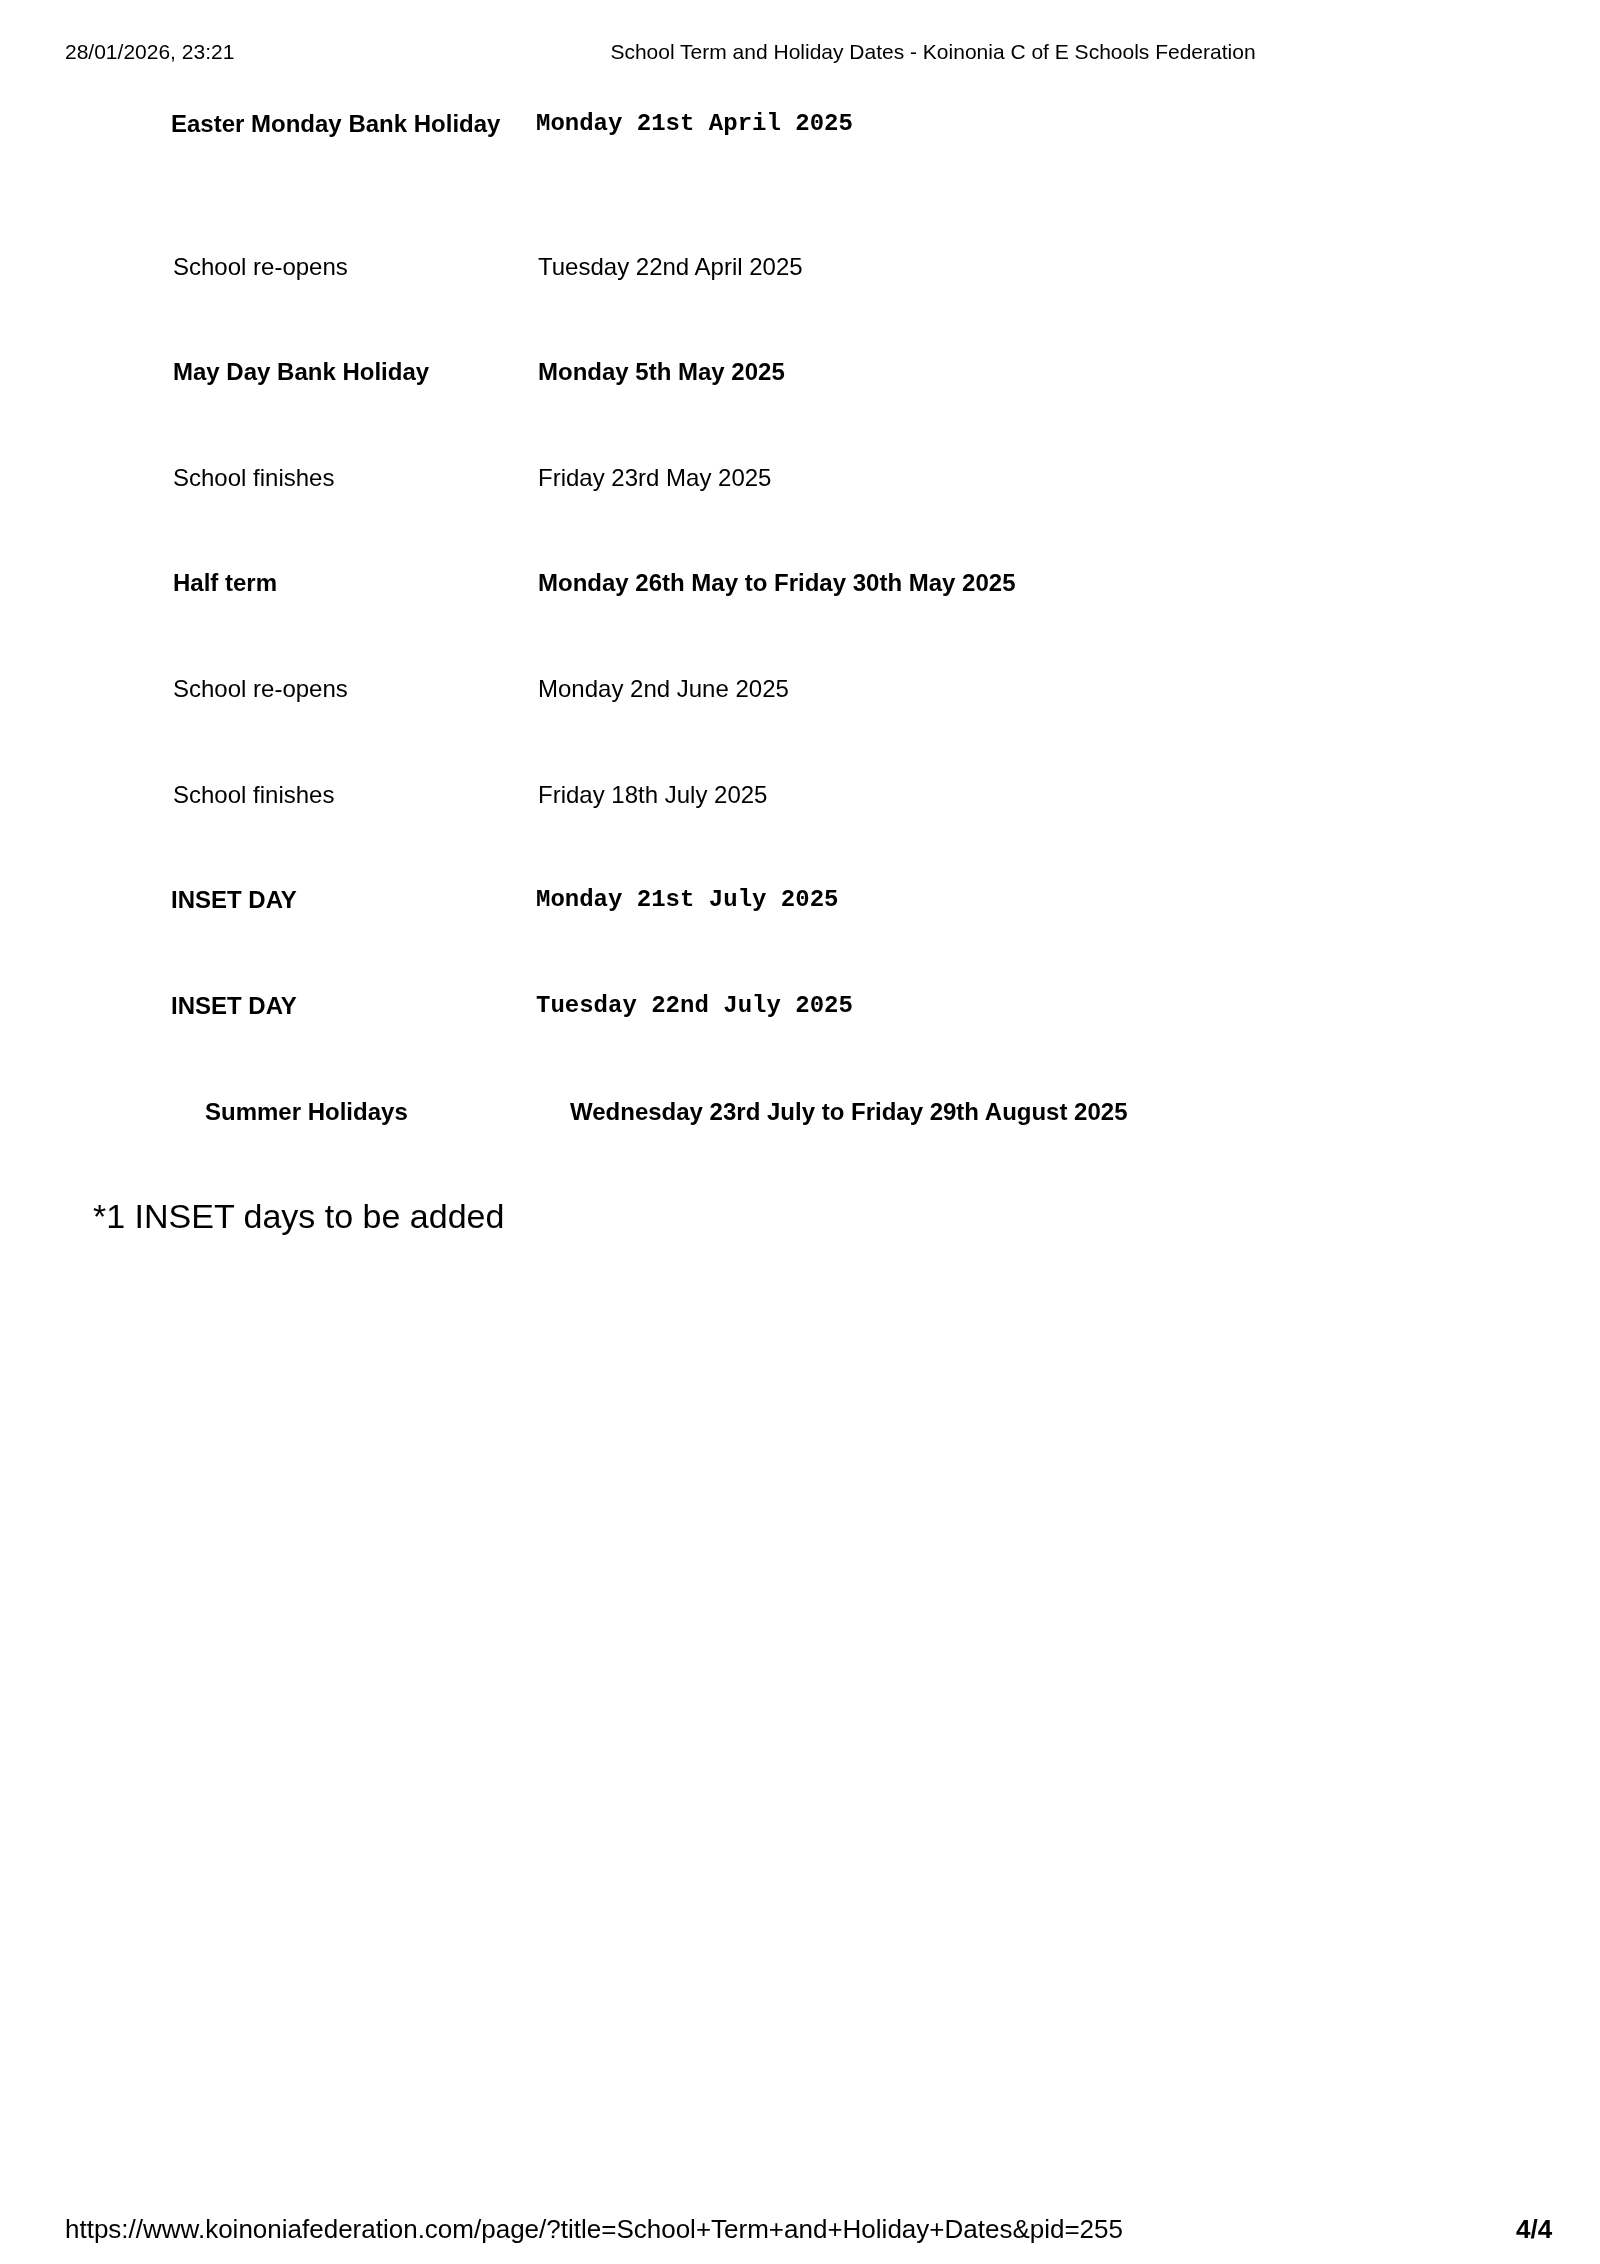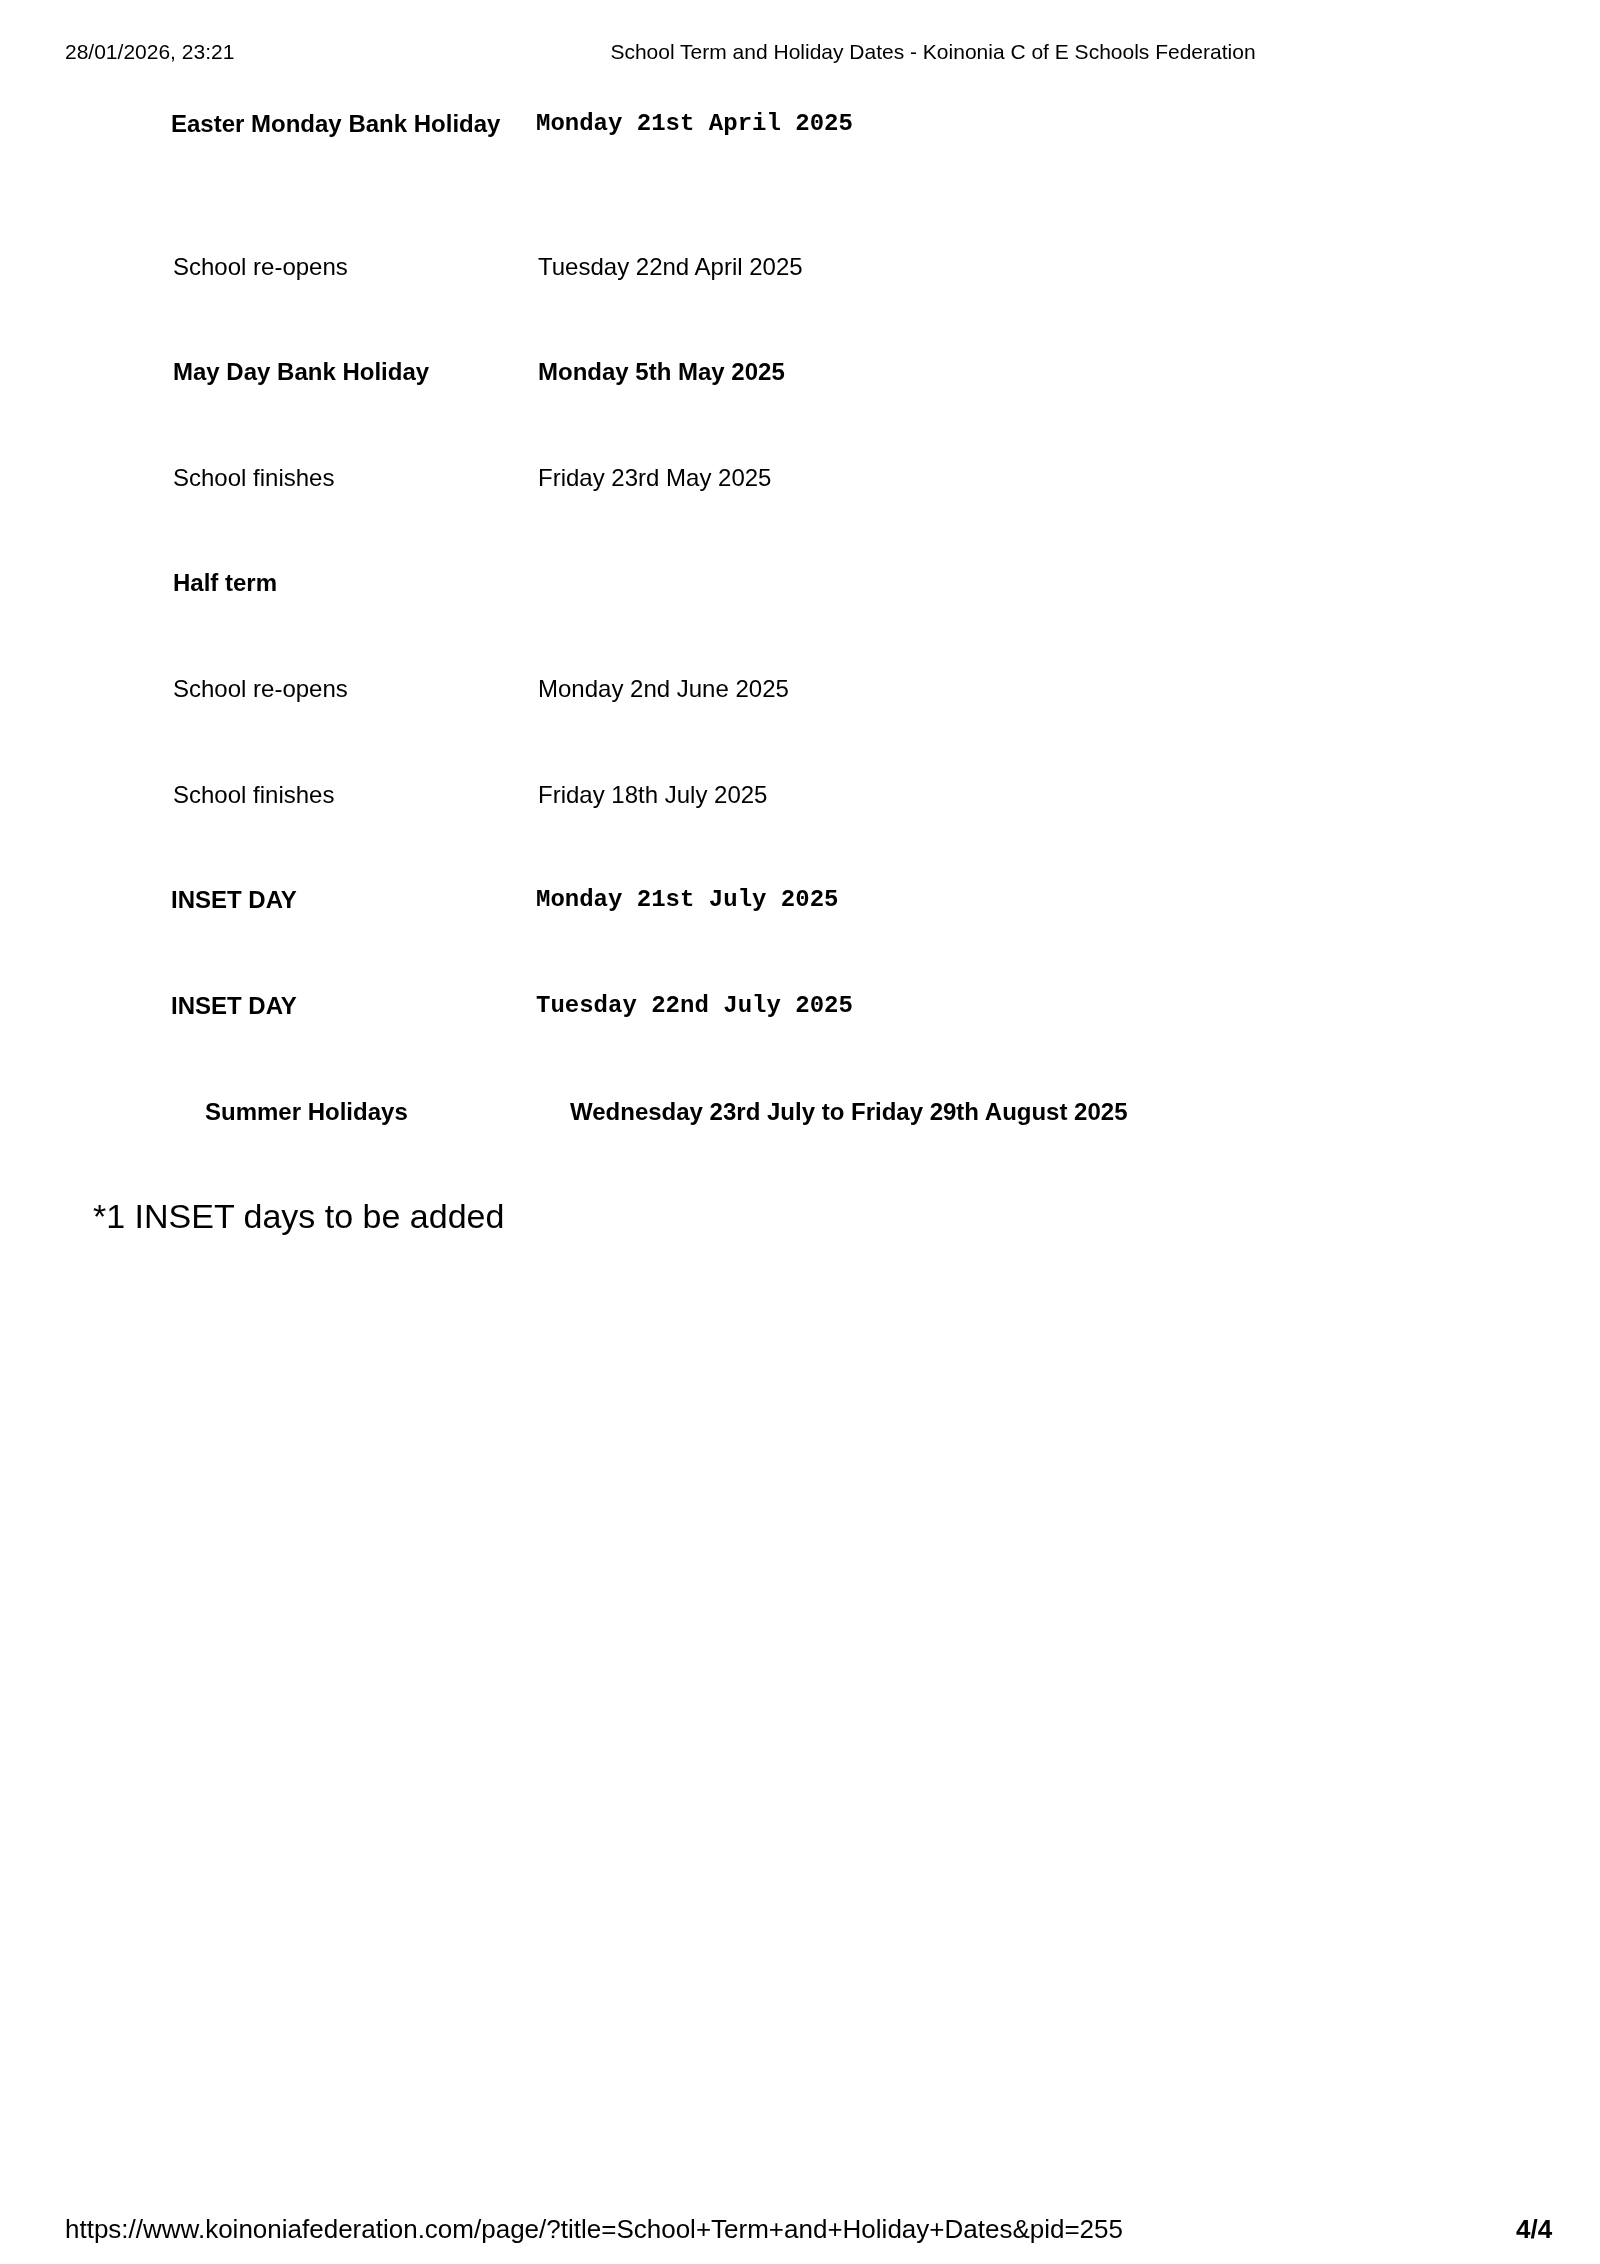--- a/index.html
+++ b/index.html
@@ -39,20 +39,21 @@
   <div class="row bold" style="top:353px;">
     <span class="lbl" style="width:380px;white-space:nowrap;">May Day Bank Holiday</span>
     <span class="val">Monday 5th May 2025</span>
   </div>
   <div class="row" style="top:459px;">
     <span class="lbl">School finishes</span>
     <span class="val">Friday 23rd May 2025</span>
   </div>
   <div class="row bold" style="top:564px;">
     <span class="lbl">Half term</span>
+    <span class="val">Monday 26th May to Friday 30th May 2025</span>
   </div>
   <div class="row" style="top:670px;">
     <span class="lbl">School re-opens</span>
     <span class="val">Monday 2nd June 2025</span>
   </div>
   <div class="row" style="top:776px;">
     <span class="lbl">School finishes</span>
     <span class="val">Friday 18th July 2025</span>
   </div>
   <div class="row bold shift" style="top:881px;">

